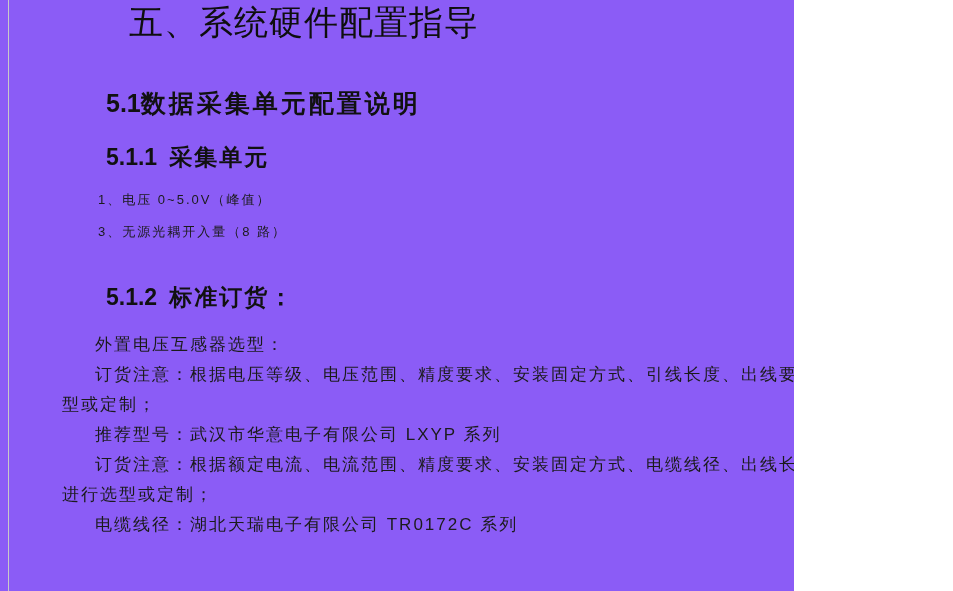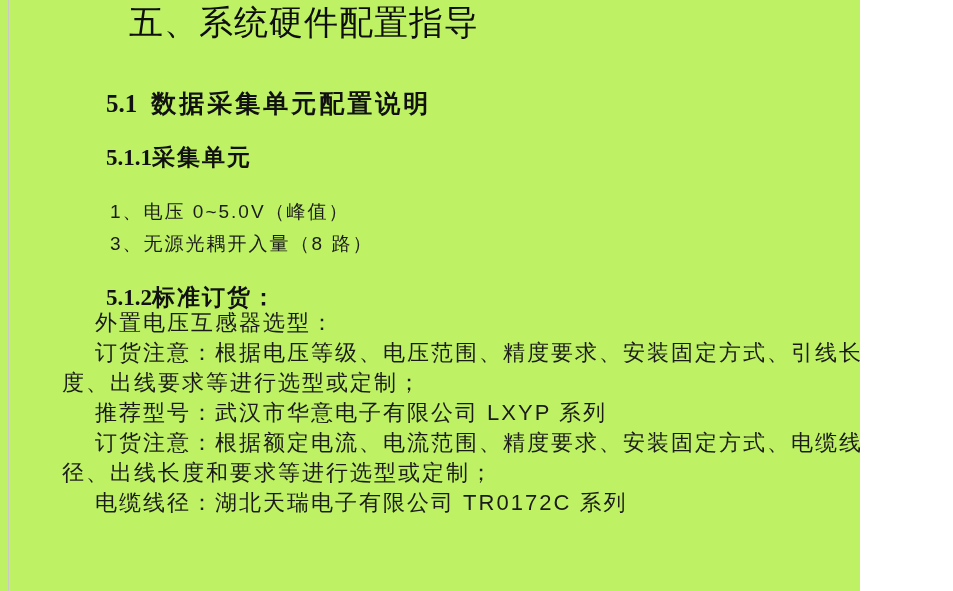--- a/index.html
+++ b/index.html
@@ -3,23 +3,23 @@
 <meta charset="utf-8">
 <style>
   html, body {
     margin: 0;
     padding: 0;
     background: #ffffff;
     font-family: "Liberation Sans", sans-serif;
   }
   .page {
     position: relative;
-    width: 860px;
+    width: 794px;
     height: 591px;
-    background: #bef264;
+    background: #8b5cf6;
     overflow: hidden;
     color: #1b1b1b;
   }
   .edge-line {
     position: absolute;
     left: 8px;
     top: 0;
     width: 1px;
     height: 591px;
     background: #c9c9c9;
@@ -40,64 +40,63 @@
     position: absolute;
     left: 106px;
     top: 87px;
     font-size: 25px;
     line-height: 32px;
     font-weight: bold;
     white-space: nowrap;
     color: #111;
   }
   .h2 .num {
-    font-family: Liberation Serif, serif;
-    margin-right: 14px;
+    font-family: Liberation Sans, sans-serif;
   }
   .h2 .txt {
     font-family: "Liberation Sans", sans-serif;
     letter-spacing: 3px;
   }
   .h3 {
     position: absolute;
     font-size: 23px;
     line-height: 30px;
     font-weight: bold;
     white-space: nowrap;
     color: #111;
   }
   .h3 .num {
-    font-family: Liberation Serif, serif;
-    margin-right: 0;
+    font-family: Liberation Sans, sans-serif;
+    margin-right: 12px;
   }
   .h3 .txt {
     font-family: "Liberation Serif", serif;
     letter-spacing: 2px;
   }
   .h3a { left: 106px; top: 142px; }
   .h3b { left: 106px; top: 282px; text-align: center; }
   .spec-list {
     position: absolute;
     left: 94px;
     top: 180px;
-    margin: 16px;
+    margin: 4px;
     padding: 0;
     list-style: none;
-    font-size: 19px;
+    font-size: 13px;
     line-height: 31.5px;
     letter-spacing: 2px;
     color: #1b1b1b;
     white-space: nowrap;
   }
   .body-text {
     position: absolute;
     left: 62px;
-    top: 308px;
+    top: 330px;
     width: 840px;
-    font-size: 22px;
+    font-size: 17px;
     line-height: 30px;
     letter-spacing: 2px;
     color: #1b1b1b;
   }
   .body-text p {
     margin: 0;
     padding: 0;
     text-indent: 33px;
   }
 </style>

